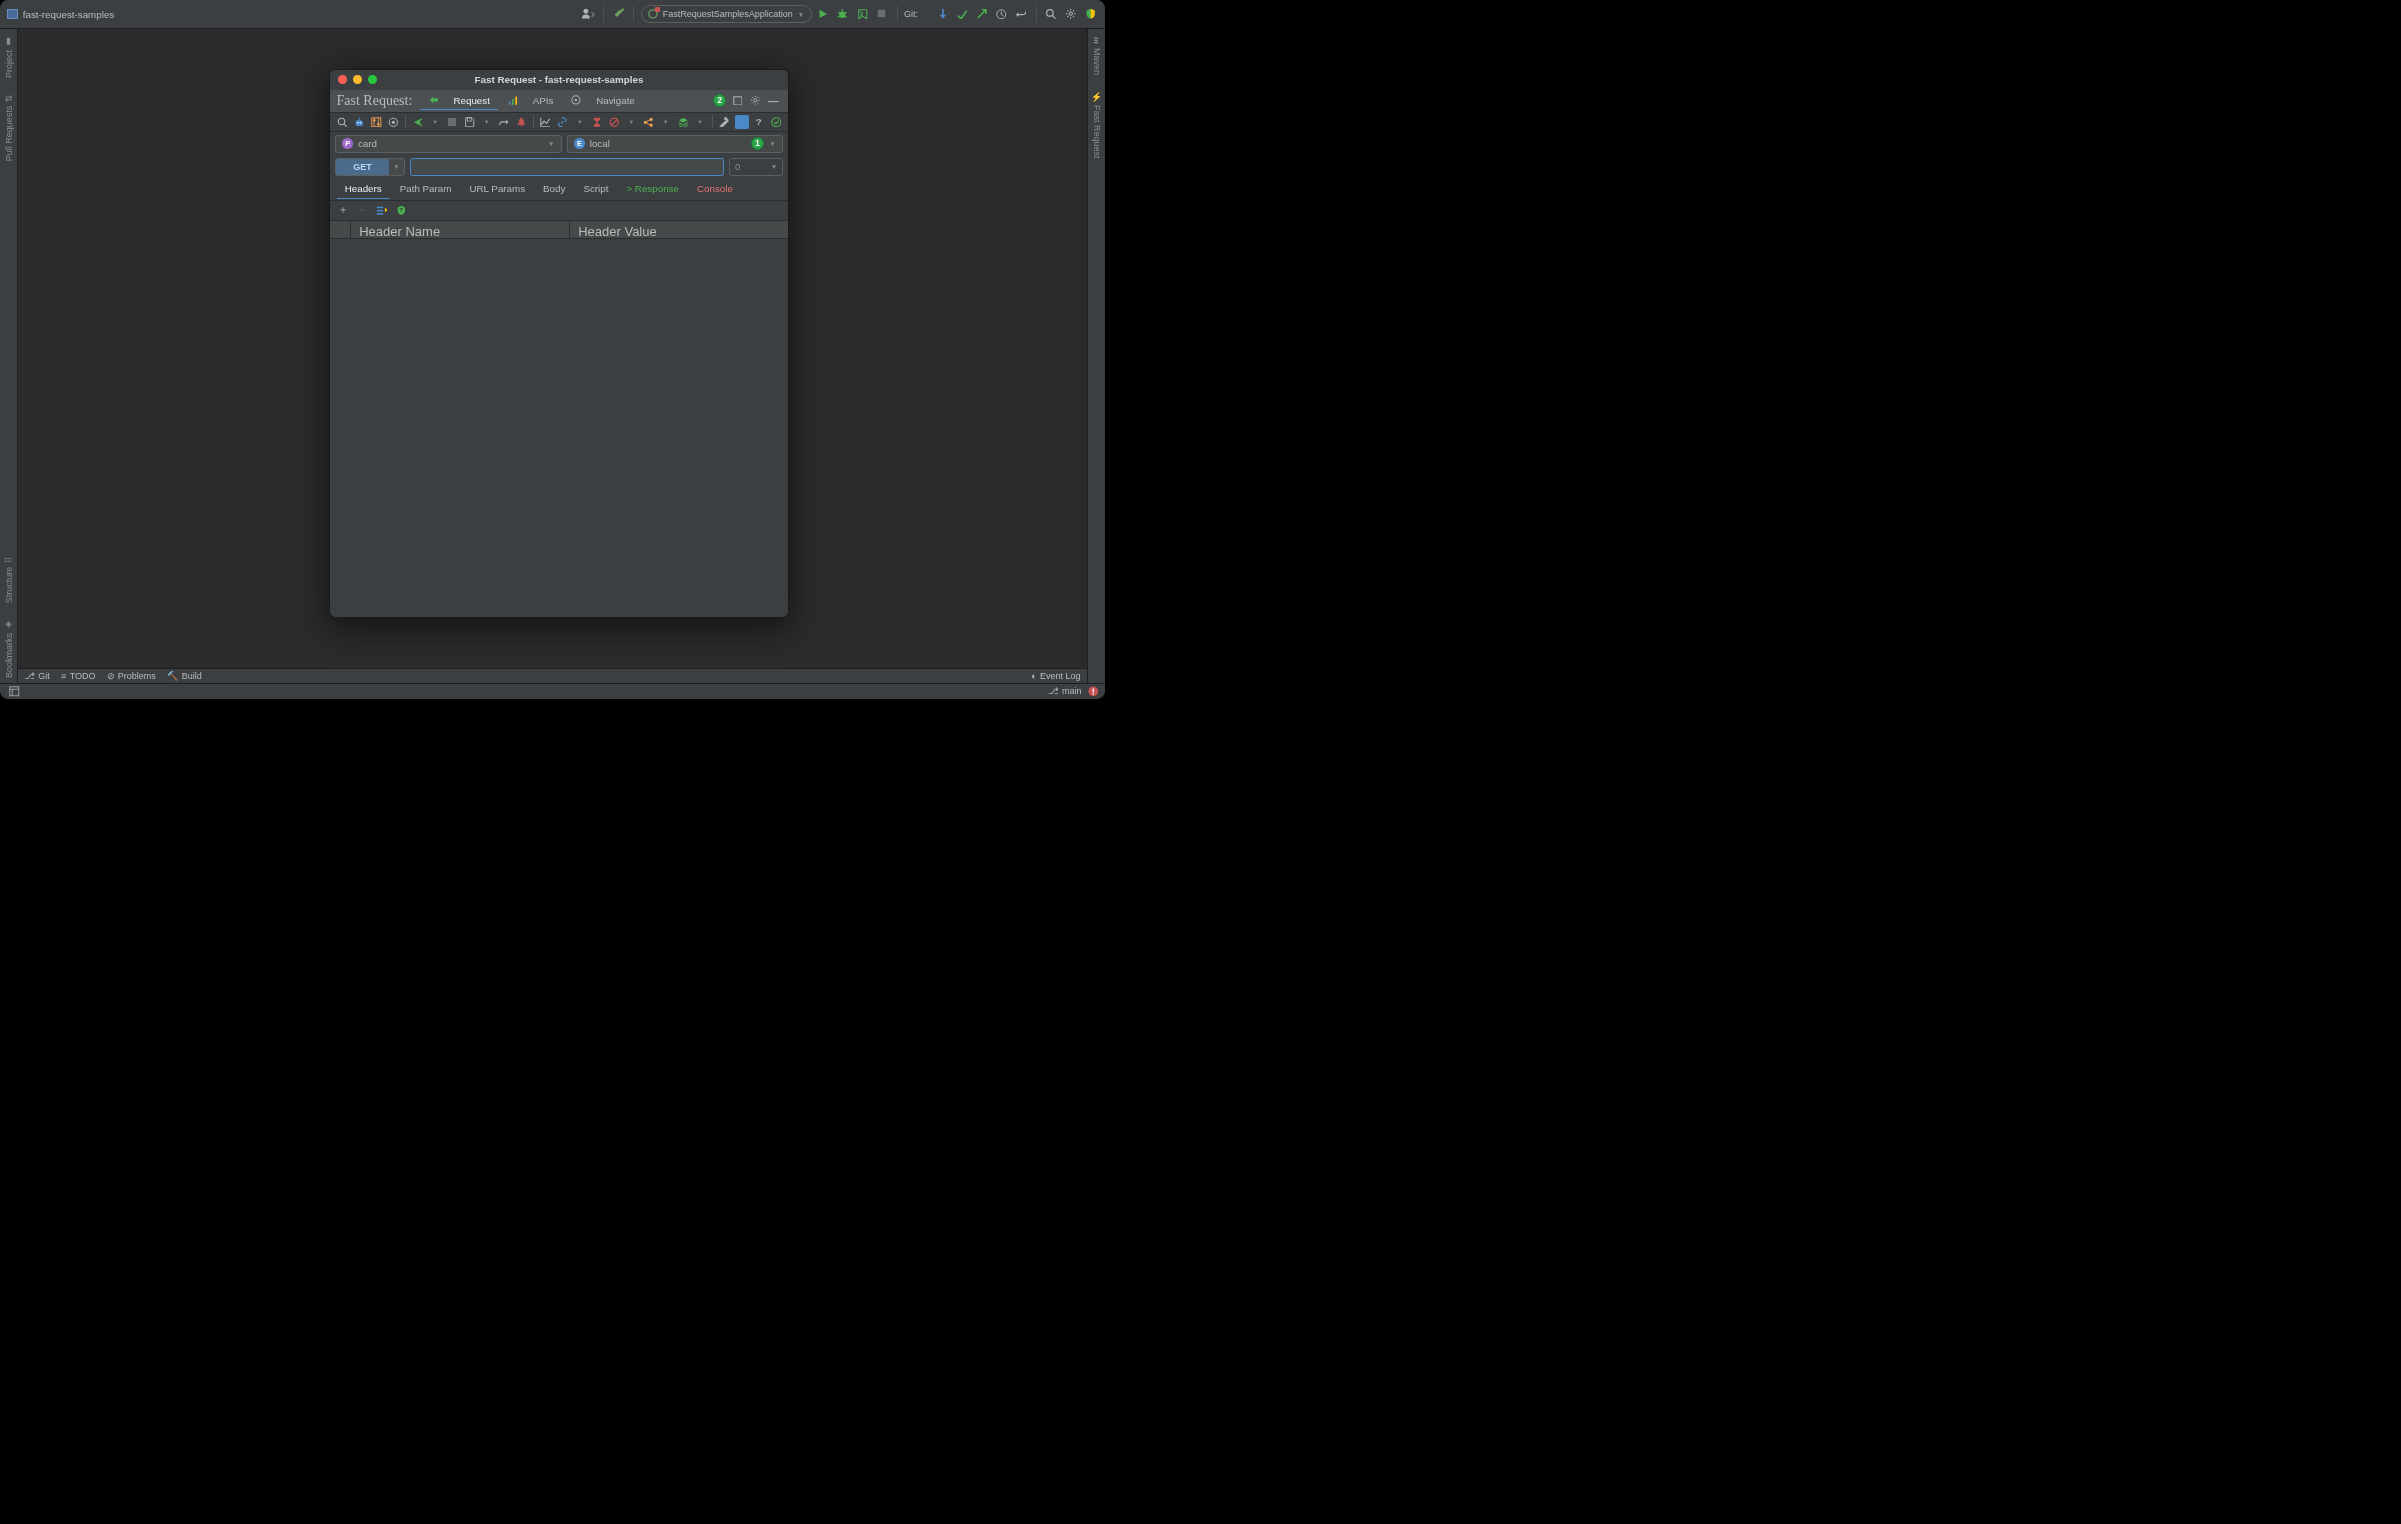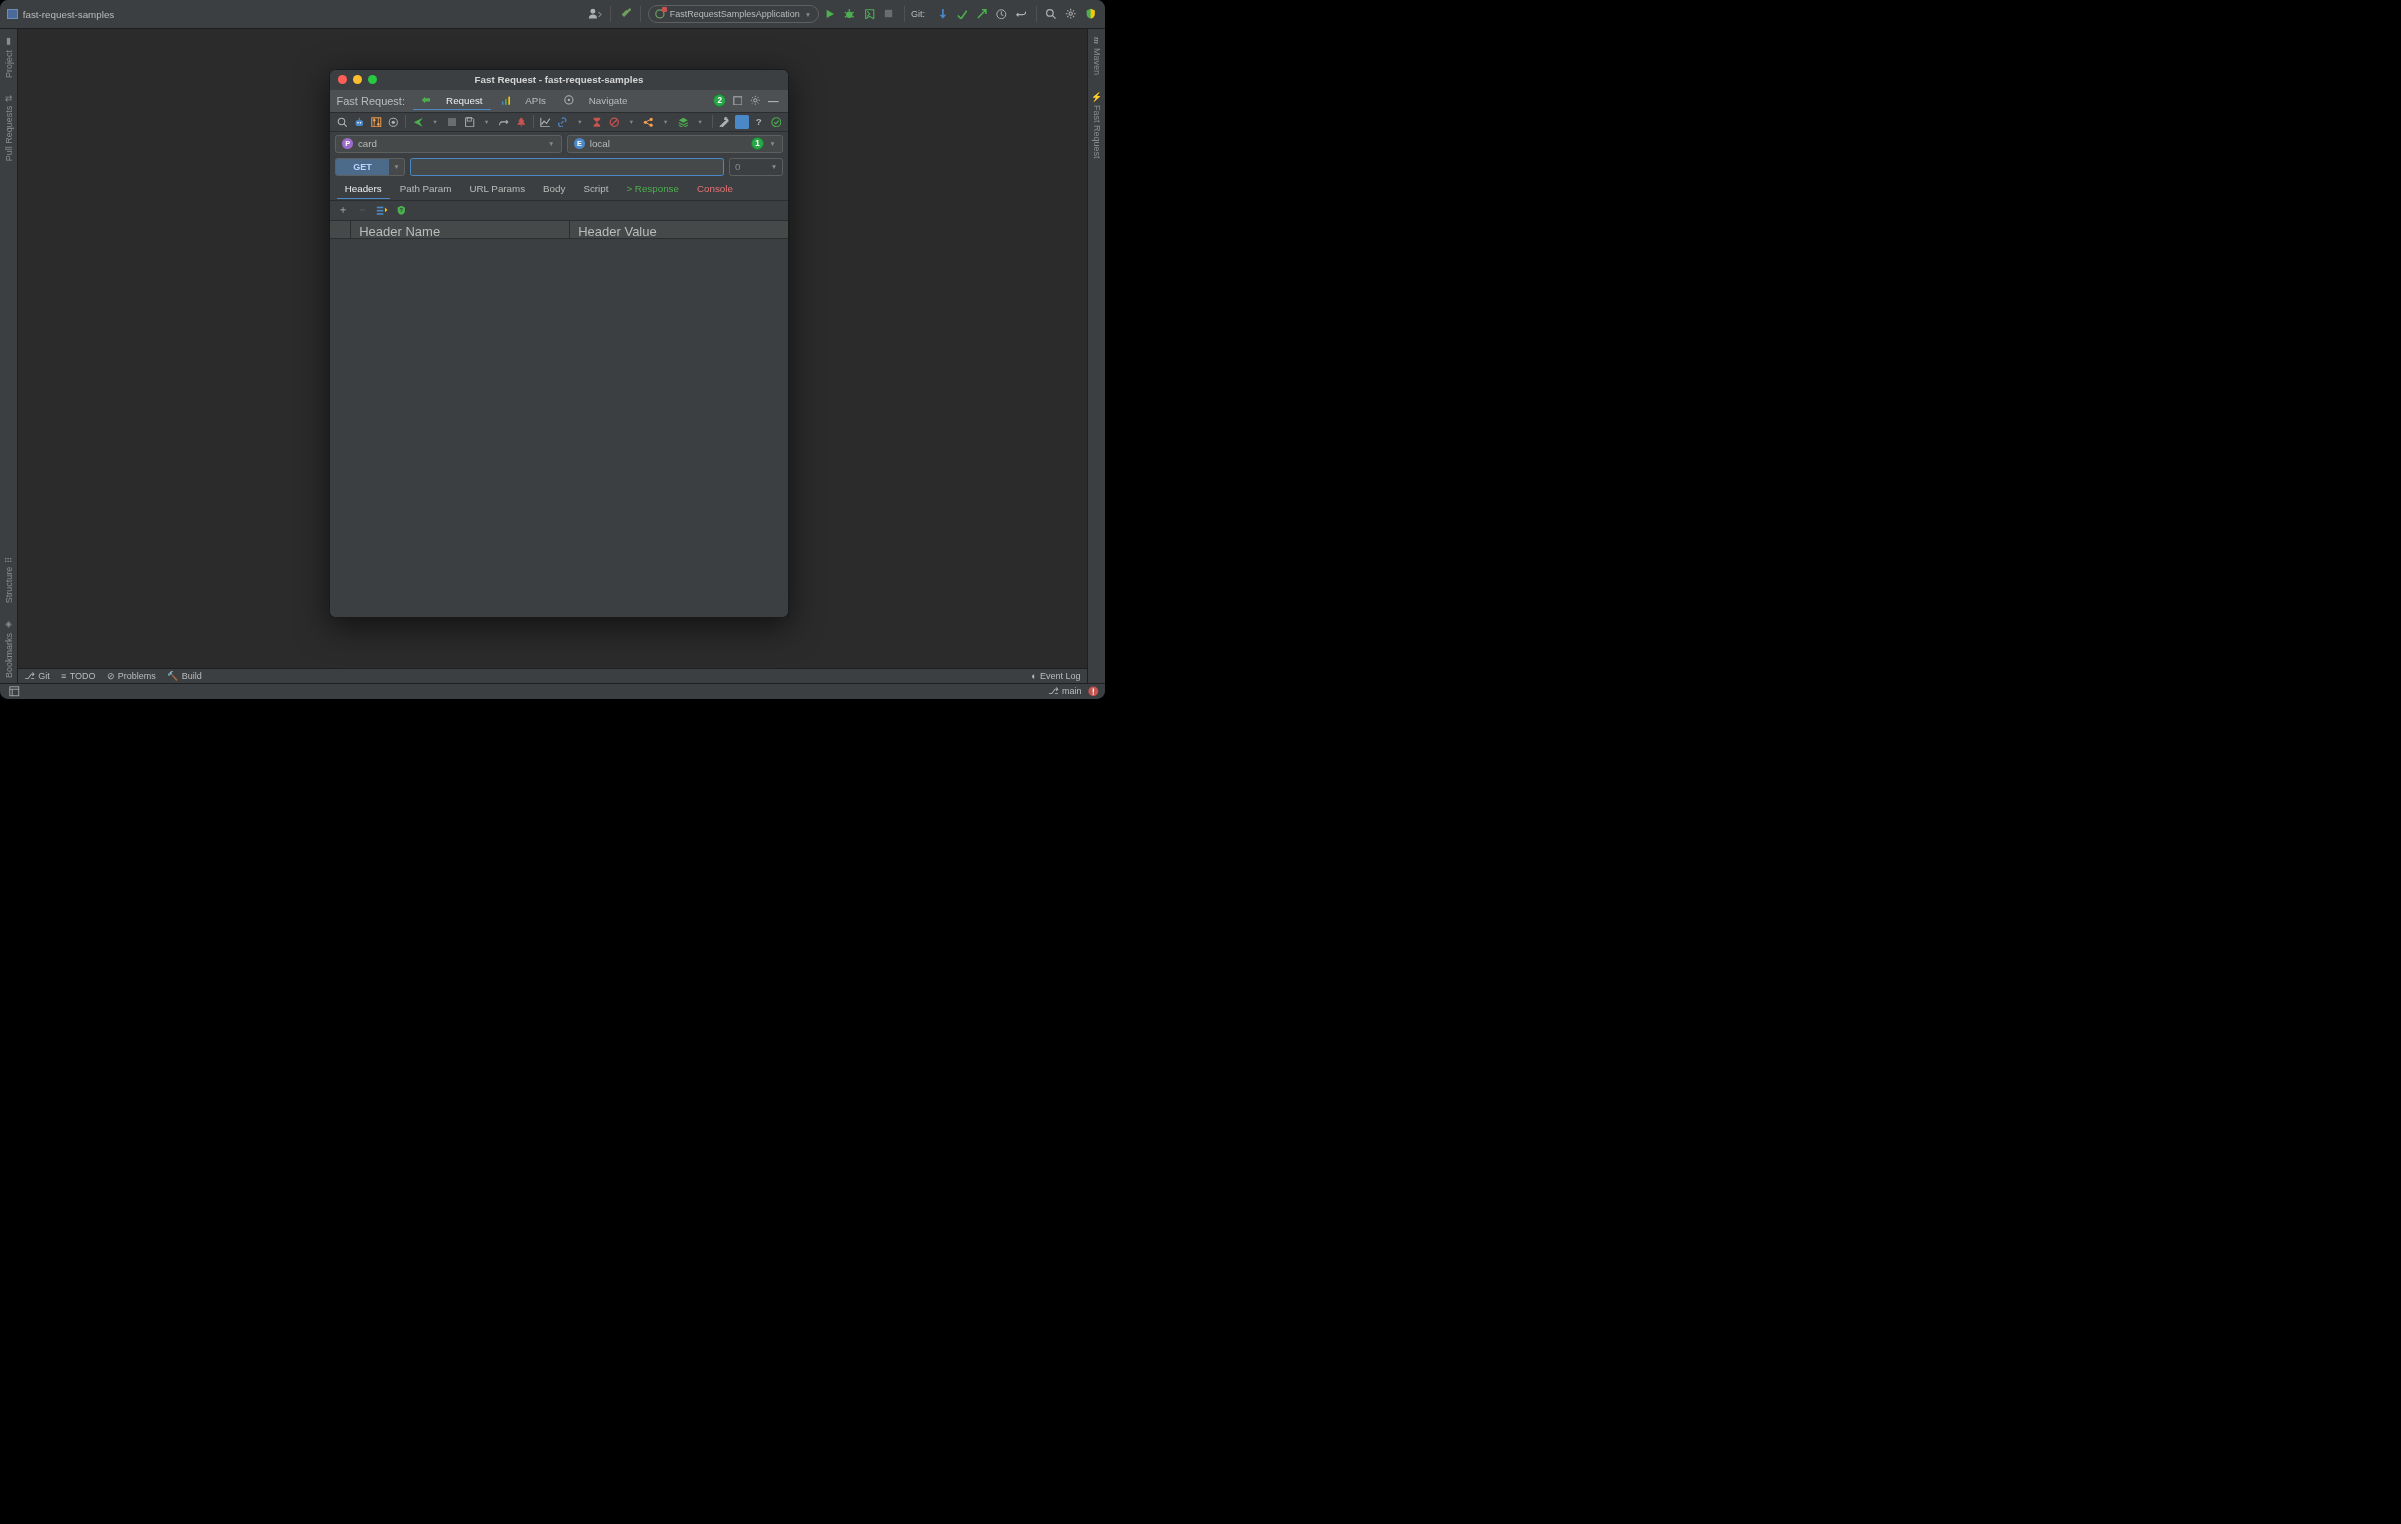--- a/index.html
+++ b/index.html
@@ -156,21 +156,21 @@
   pointer-events: none;
 }
 .popup-tabbar {
   height: 23px;
   background: #4C5052;
   display: flex; align-items: center;
   padding: 0 6.5px;
   gap: 1.6px;
   border-bottom: 0.8px solid #2b2d30;
 }
-.ptab-label { color: #bbbbbb; font-size: 11px; margin-right: 6.5px;}
+.ptab-label { color: #bbbbbb; font-size: 14px; margin-right: 6.5px; font-family: Liberation Serif, serif;}
 .ptab { display: flex; align-items:center; gap: 15px; padding: 3.3px 8.2px; color: #bbbbbb; cursor: pointer; font-size: 9.8px; border-bottom: 1.6px solid transparent;}
 .ptab.active { border-bottom: 1.6px solid #4a88c7; color: #eee;}
 .ptab-spacer { flex: 1; }
 .popup-toolbar {
   height: 19.6px;
   background: #3C3F41;
   display: flex; align-items: center;
   padding: 0 4.9px;
   gap: 3.3px;
   border-bottom: 0.8px solid #2b2d30;
@@ -343,21 +343,21 @@
             <path d="M2 1 L2 12 L7 9 L12 12 L12 1 Z" fill="none" stroke="#4caf50" stroke-width="1.3"></path>
             <path d="M4 3 L7 6 L4 9" fill="none" stroke="#4caf50" stroke-width="1.3"></path>
           </svg>
       </span>
       <span class="top-icon" style="opacity:0.4;">
         <svg width="9" height="9" viewBox="0 0 11 11">
             <rect x="1" y="1" width="9" height="9" fill="#afb1b3"></rect>
           </svg>
       </span>
       <span class="sep-v"></span>
-      <span style="font-size:9px;color:#bbbbbb;margin-right:6px;">Git:</span>
+      <span style="font-size:9px;color:#bbbbbb;margin-right:13px;">Git:</span>
       <span class="top-icon">
         <svg width="9.8" height="9.8" viewBox="0 0 12 12">
             <path d="M6 12 L2 7 L5 7 L5 0 L7 0 L7 7 L10 7 Z" fill="#4a88c7"></path>
           </svg>
       </span>
       <span class="top-icon">
         <svg width="9.8" height="9.8" viewBox="0 0 12 12">
             <path d="M1 8 L5 12 L12 2" fill="none" stroke="#4caf50" stroke-width="2"></path>
           </svg>
       </span>

